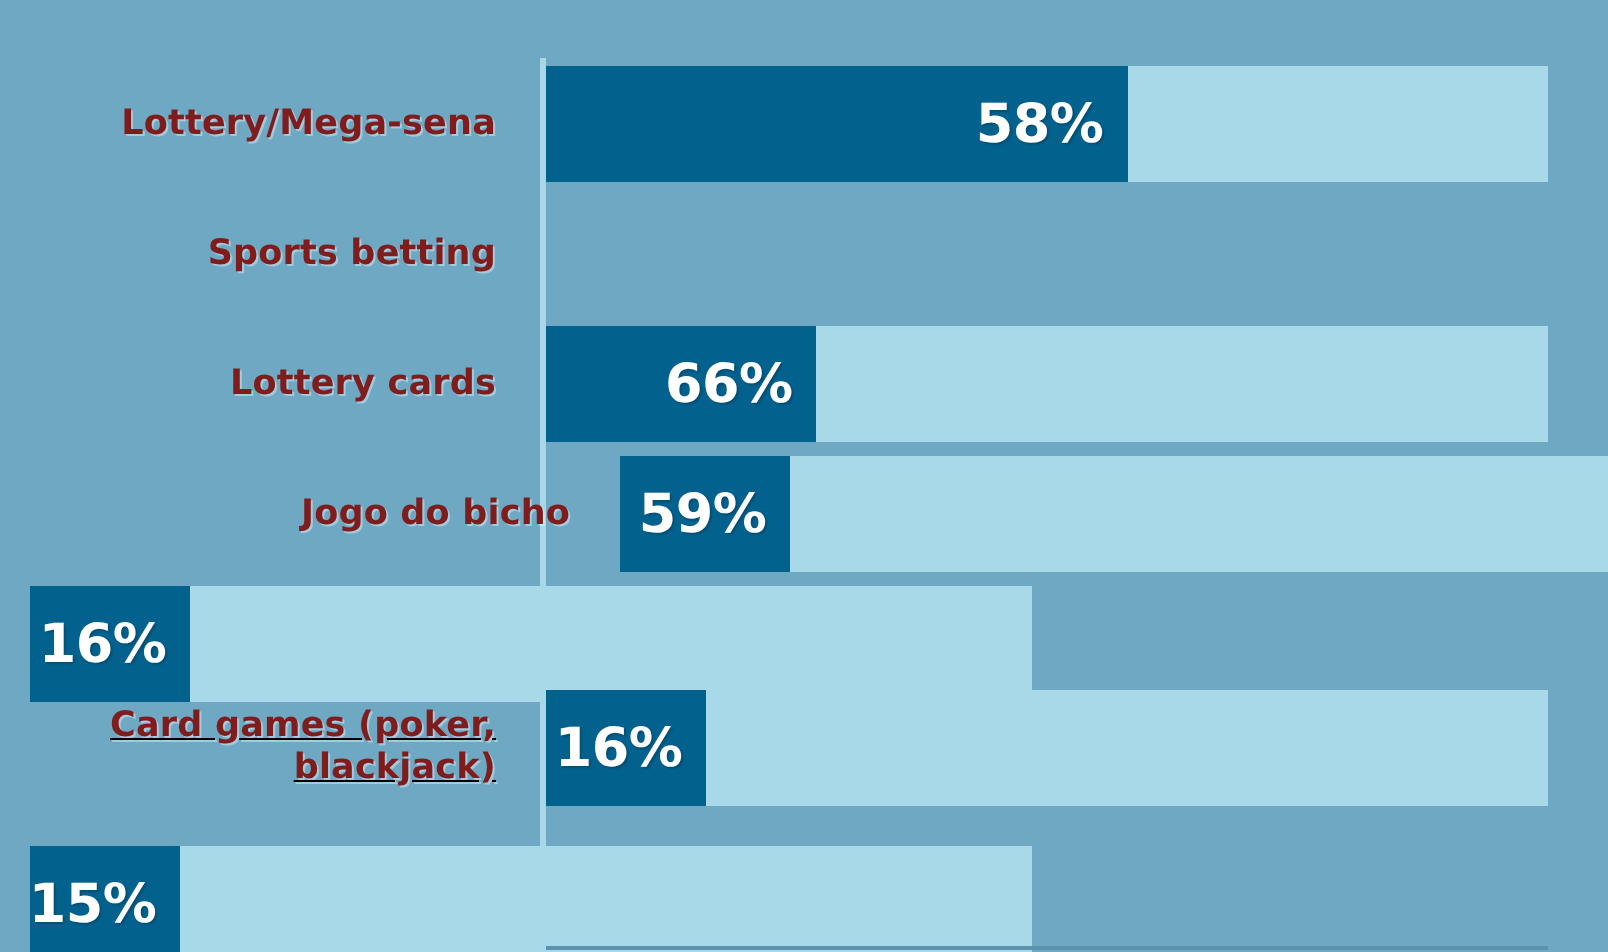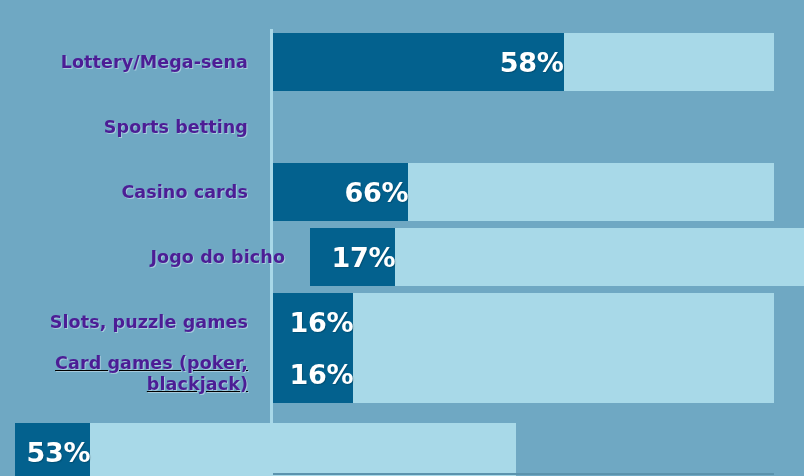--- a/index.html
+++ b/index.html
@@ -48,21 +48,21 @@
     height: 58px;
     display: flex;
     align-items: center;
   }
 
   .cat-label {
     width: 258px;
     padding-right: 10px;
     box-sizing: border-box;
     text-align: right;
-    color: #4c1d95;
+    color: #7f1d1d;
     font-size: 17.5px;
     font-weight: 600;
     line-height: 1.18;
     letter-spacing: 0.1px;
     text-shadow: 1px 1px 0 rgba(230,245,250,0.45);
     white-space: pre-line;
   }
 
   .bar-track {
     position: relative;
@@ -76,20 +76,21 @@
   .bar-fill {
     position: absolute;
     left: 0;
     top: 0;
     height: 58px;
     background: #03618e;
     display: flex;
     align-items: center;
     justify-content: flex-end;
     box-sizing: border-box;
+    padding-right: 12px;
   }
 
   .bar-value {
     color: #ffffff;
     font-size: 27px;
     font-weight: 700;
     letter-spacing: -0.3px;
     text-shadow: 1px 1px 1px rgba(0,0,0,0.18);
     white-space: nowrap;
   }
@@ -108,58 +109,57 @@
         <span class="bar-value">58%</span>
       </div>
     </div>
   </div>
 
   <div class="row" style="top:98px;gap:24px;">
     <div class="cat-label">Sports betting</div>
   </div>
 
   <div class="row" style="top:163px;">
-    <div class="cat-label">Casino cards</div>
+    <div class="cat-label">Lottery cards</div>
     <div class="bar-track">
       <div class="bar-fill" style="width:27%;">
         <span class="bar-value">66%</span>
       </div>
     </div>
   </div>
 
   <div class="row" style="top:228px;margin-left:37px;">
     <div class="cat-label">Jogo do bicho</div>
     <div class="bar-track">
       <div class="bar-fill" style="width:17%;">
-        <span class="bar-value">17%</span>
+        <span class="bar-value">59%</span>
       </div>
     </div>
   </div>
 
   <div class="row" style="top:293px;">
-    <div class="cat-label">Slots, puzzle games</div>
     <div class="bar-track">
       <div class="bar-fill" style="width:16%;">
         <span class="bar-value">16%</span>
       </div>
     </div>
   </div>
 
   <div class="row" style="top:345px;text-decoration:underline;">
     <div class="cat-label">Card games (poker,
 blackjack)</div>
     <div class="bar-track">
       <div class="bar-fill" style="width:16%;">
         <span class="bar-value">16%</span>
       </div>
     </div>
   </div>
 
   <div class="row" style="top:423px;">
     <div class="bar-track">
       <div class="bar-fill" style="width:15%;">
-        <span class="bar-value">53%</span>
+        <span class="bar-value">15%</span>
       </div>
     </div>
   </div>
 
   <div id="baseline"></div>
 </div>
 
 </body></html>

